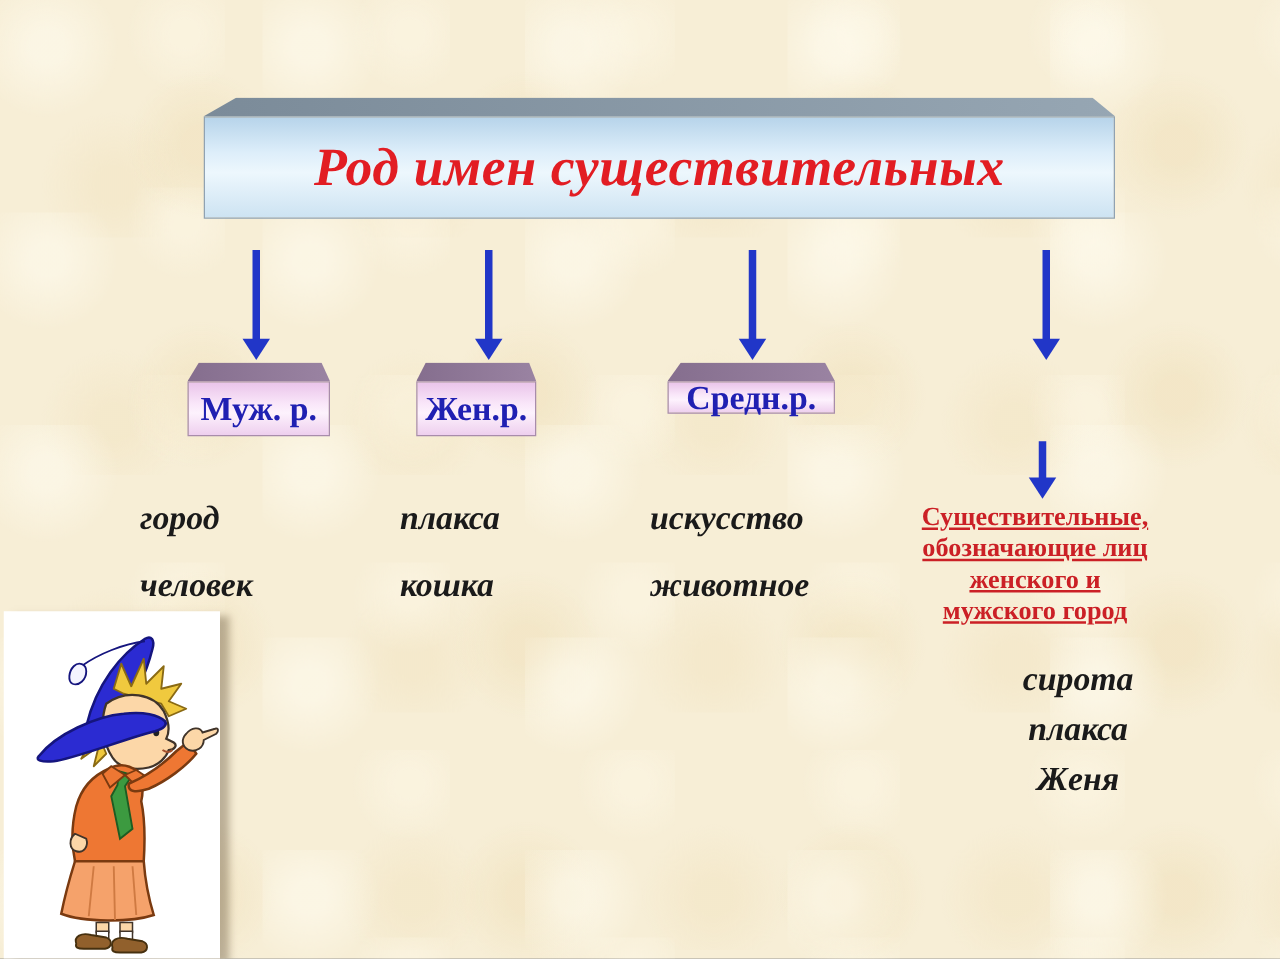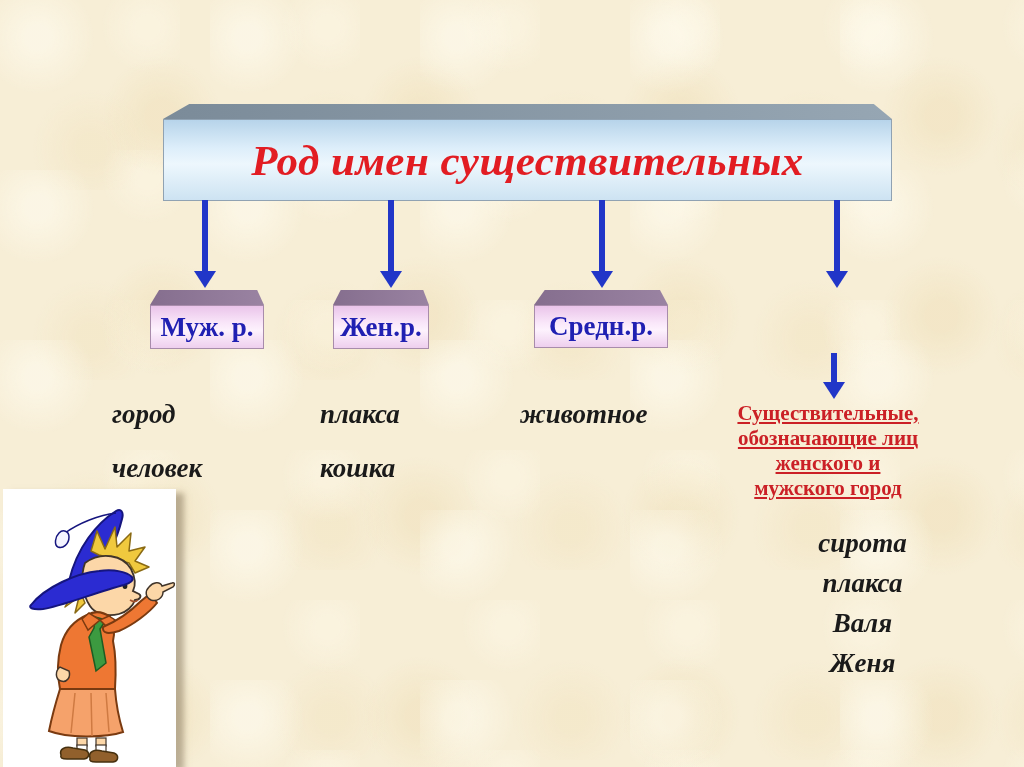--- a/index.html
+++ b/index.html
@@ -82,21 +82,21 @@
     background:#ffffff;
     box-shadow:8px 4px 6px rgba(128,112,86,.5);
   }
   .illustration-card svg{display:block;width:100%;height:100%;}
 </style>
 </head>
 <body>
 
 <div class="slide">
 
-  <div class="box3d" style="left:163px;top:104px;width:729px;height:97px;">
+  <div class="box3d" style="left:163px;top:78px;width:729px;height:97px;">
     <div class="box-top title-top"></div>
     <div class="box-front title-front">
       <span class="title-text">Род имен существительных</span>
     </div>
   </div>
 
   <div class="arrow" style="left:193px;top:200px;height:88px;">
     <div class="shaft" style="height:72px;"></div>
       <div class="head" style="top:71px;"></div>
   </div>
@@ -120,21 +120,21 @@
     </div>
   </div>
 
   <div class="box3d" style="left:333px;top:290px;width:96px;height:59px;">
     <div class="box-top cat-top"></div>
     <div class="box-front cat-front">
       <span class="cat-label">Жен.р.</span>
     </div>
   </div>
 
-  <div class="box3d" style="left:534px;top:290px;width:134px;height:58px;">
+  <div class="box3d" style="left:534px;top:290px;width:134px;height:41px;">
     <div class="box-top cat-top"></div>
     <div class="box-front cat-front">
       <span class="cat-label">Средн.р.</span>
     </div>
   </div>
 
 
   <div class="arrow" style="left:822px;top:353px;height:45px;">
     <div class="shaft" style="height:30px;"></div>
       <div class="head" style="top:29px;"></div>
@@ -144,34 +144,34 @@
     <div class="word">город</div>
     <div class="word">человек</div>
   </div>
 
   <div class="examples" style="left:320px;top:397px;width:150px;">
     <div class="word">плакса</div>
     <div class="word">кошка</div>
   </div>
 
   <div class="examples" style="left:520px;top:397px;width:165px;">
+    <div class="word">искусство</div>
     <div class="word">животное</div>
   </div>
 
   <div class="note">
     <div class="line">Существительные,</div>
     <div class="line">обозначающие лиц</div>
     <div class="line">женского и</div>
     <div class="line">мужского город</div>
   </div>
 
   <div class="common-list">
     <div class="word">сирота</div>
     <div class="word">плакса</div>
-    <div class="word">Валя</div>
     <div class="word">Женя</div>
   </div>
 
   <div class="illustration-card">
     <svg viewBox="0 0 173 278" xmlns="http://www.w3.org/2000/svg">
 
       <path d="M66,92 C74,58 94,34 113,22 C118,19 121,23 119,30 C114,50 105,68 94,80 Z" fill="#2b2bd2" stroke="#15157e" stroke-width="2" stroke-linejoin="round"></path>
 
       <path d="M113,24 C96,26 76,34 62,44" fill="none" stroke="#15157e" stroke-width="1.5"></path>
       <path d="M56,44 C60,40 66,42 66,48 C66,55 60,60 55,58 C51,56 52,48 56,44 Z" fill="#f4f4ff" stroke="#15157e" stroke-width="1.5"></path>

